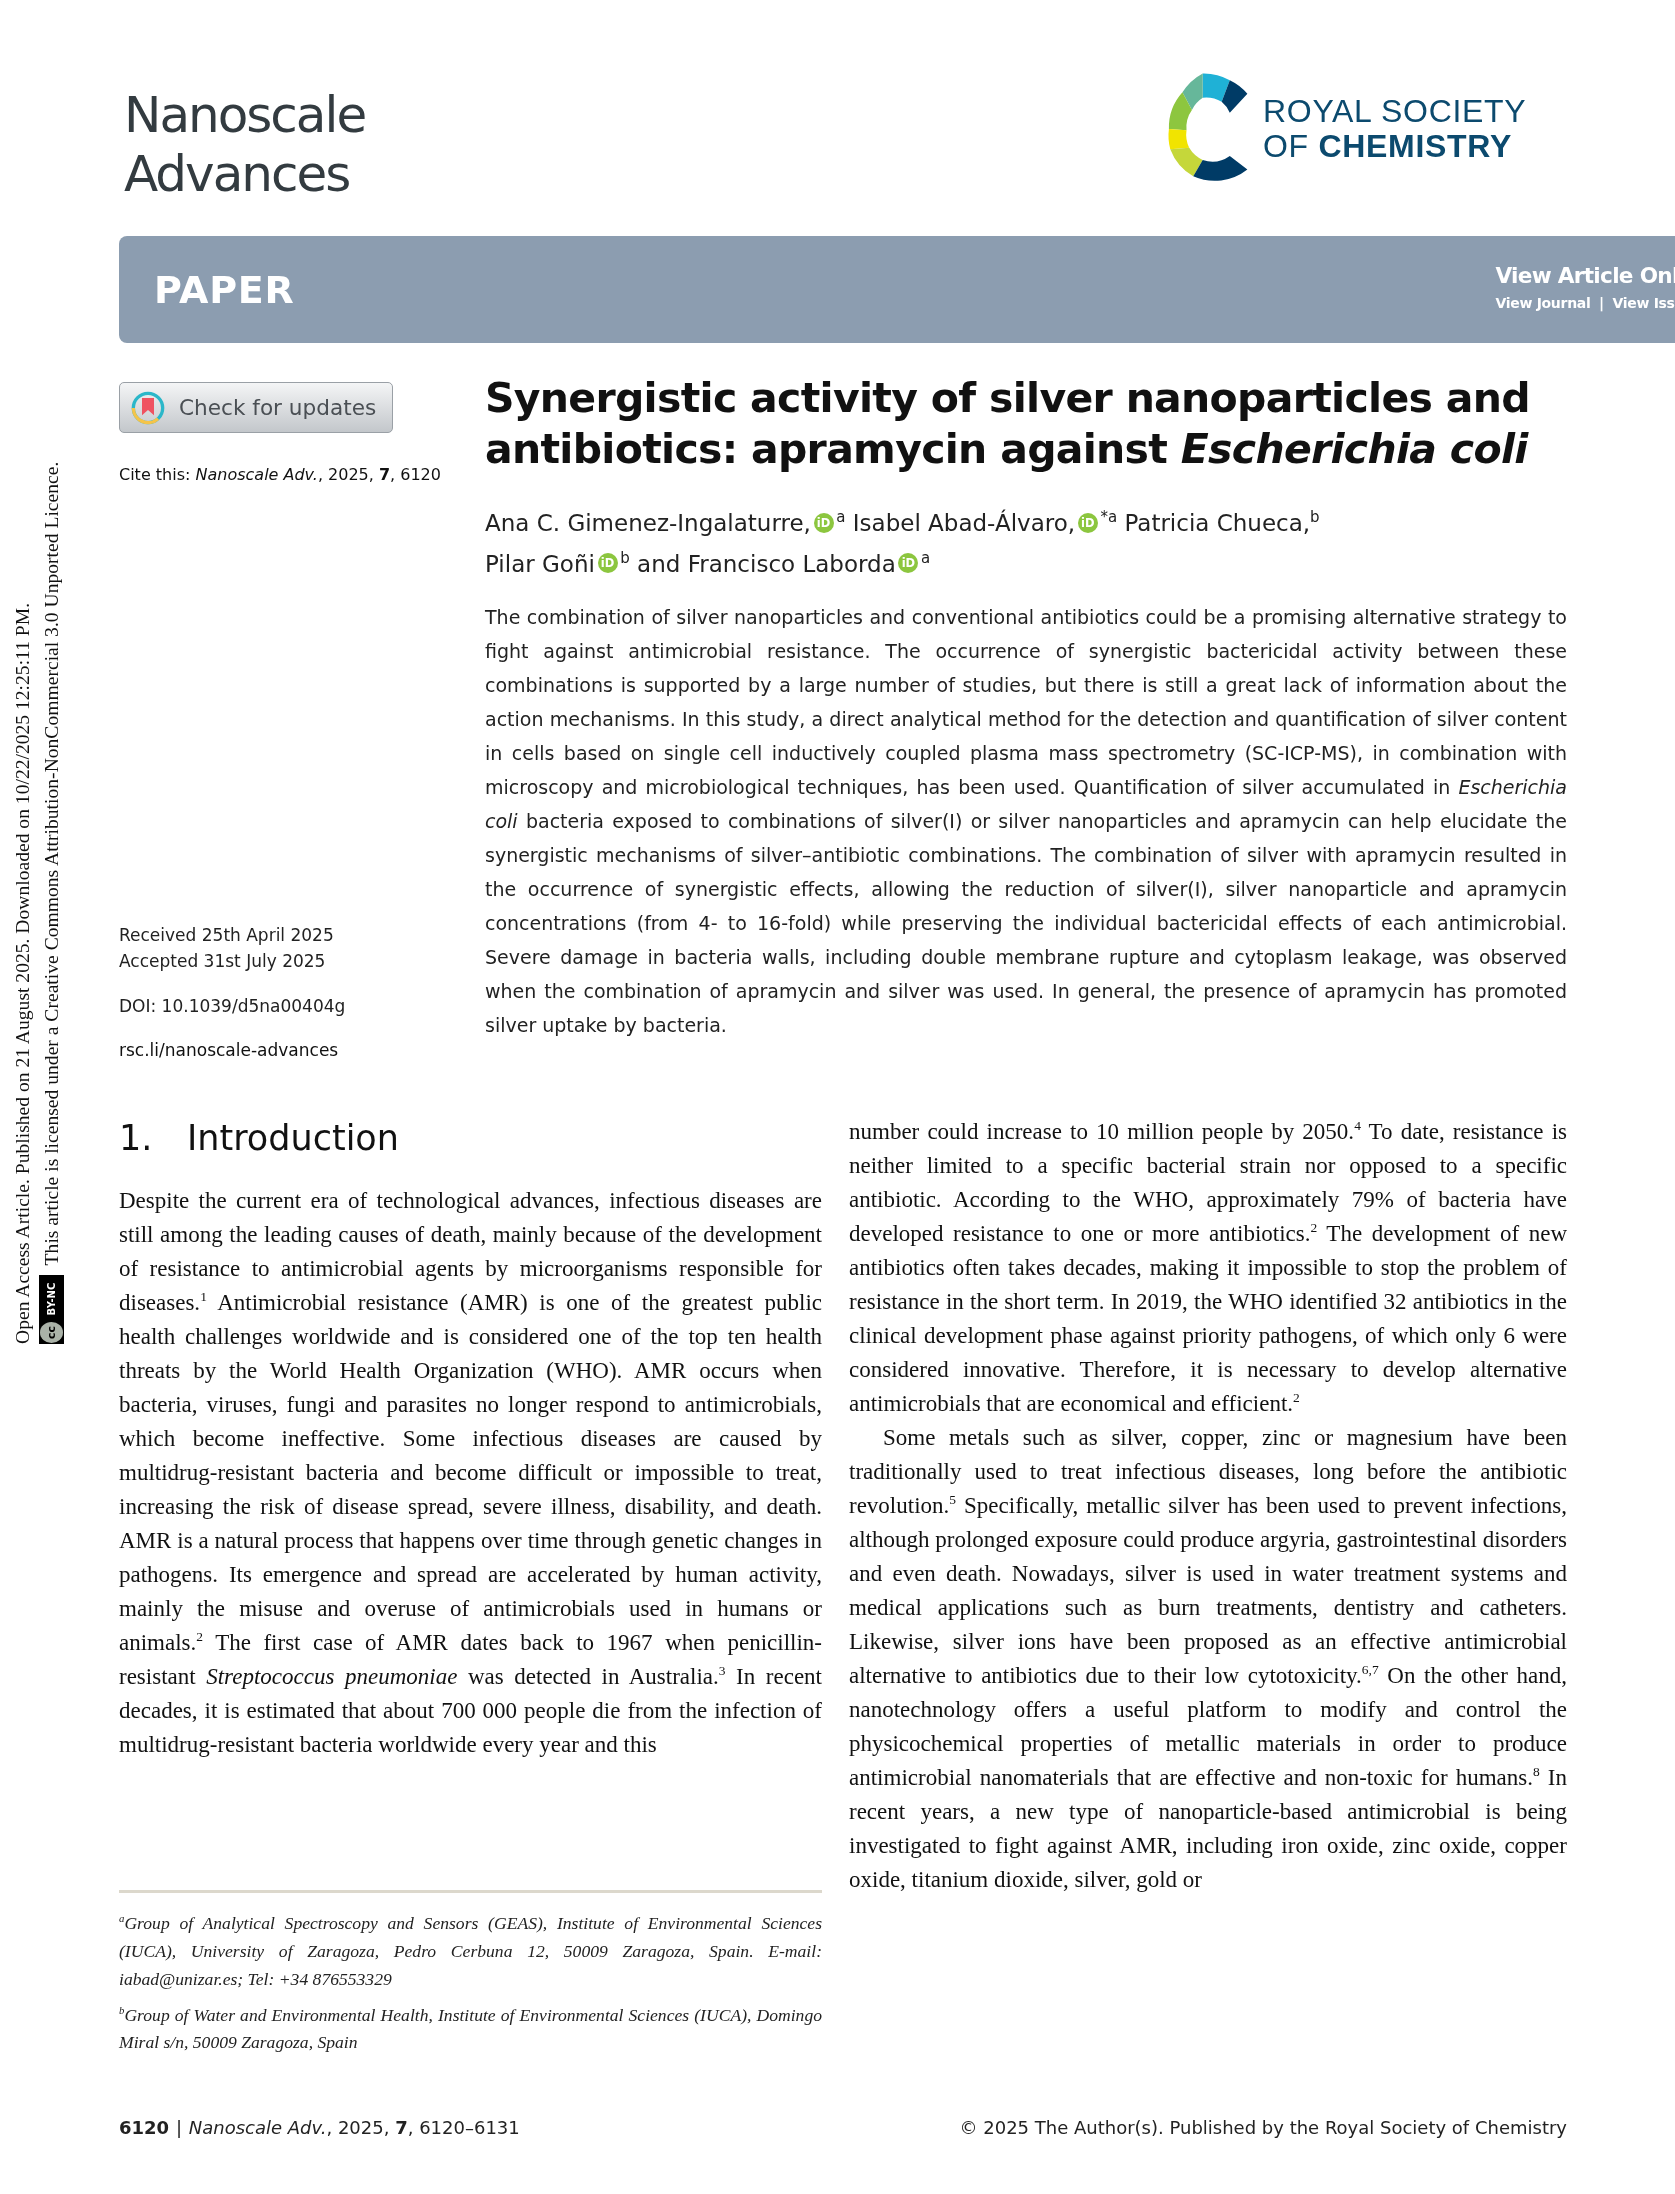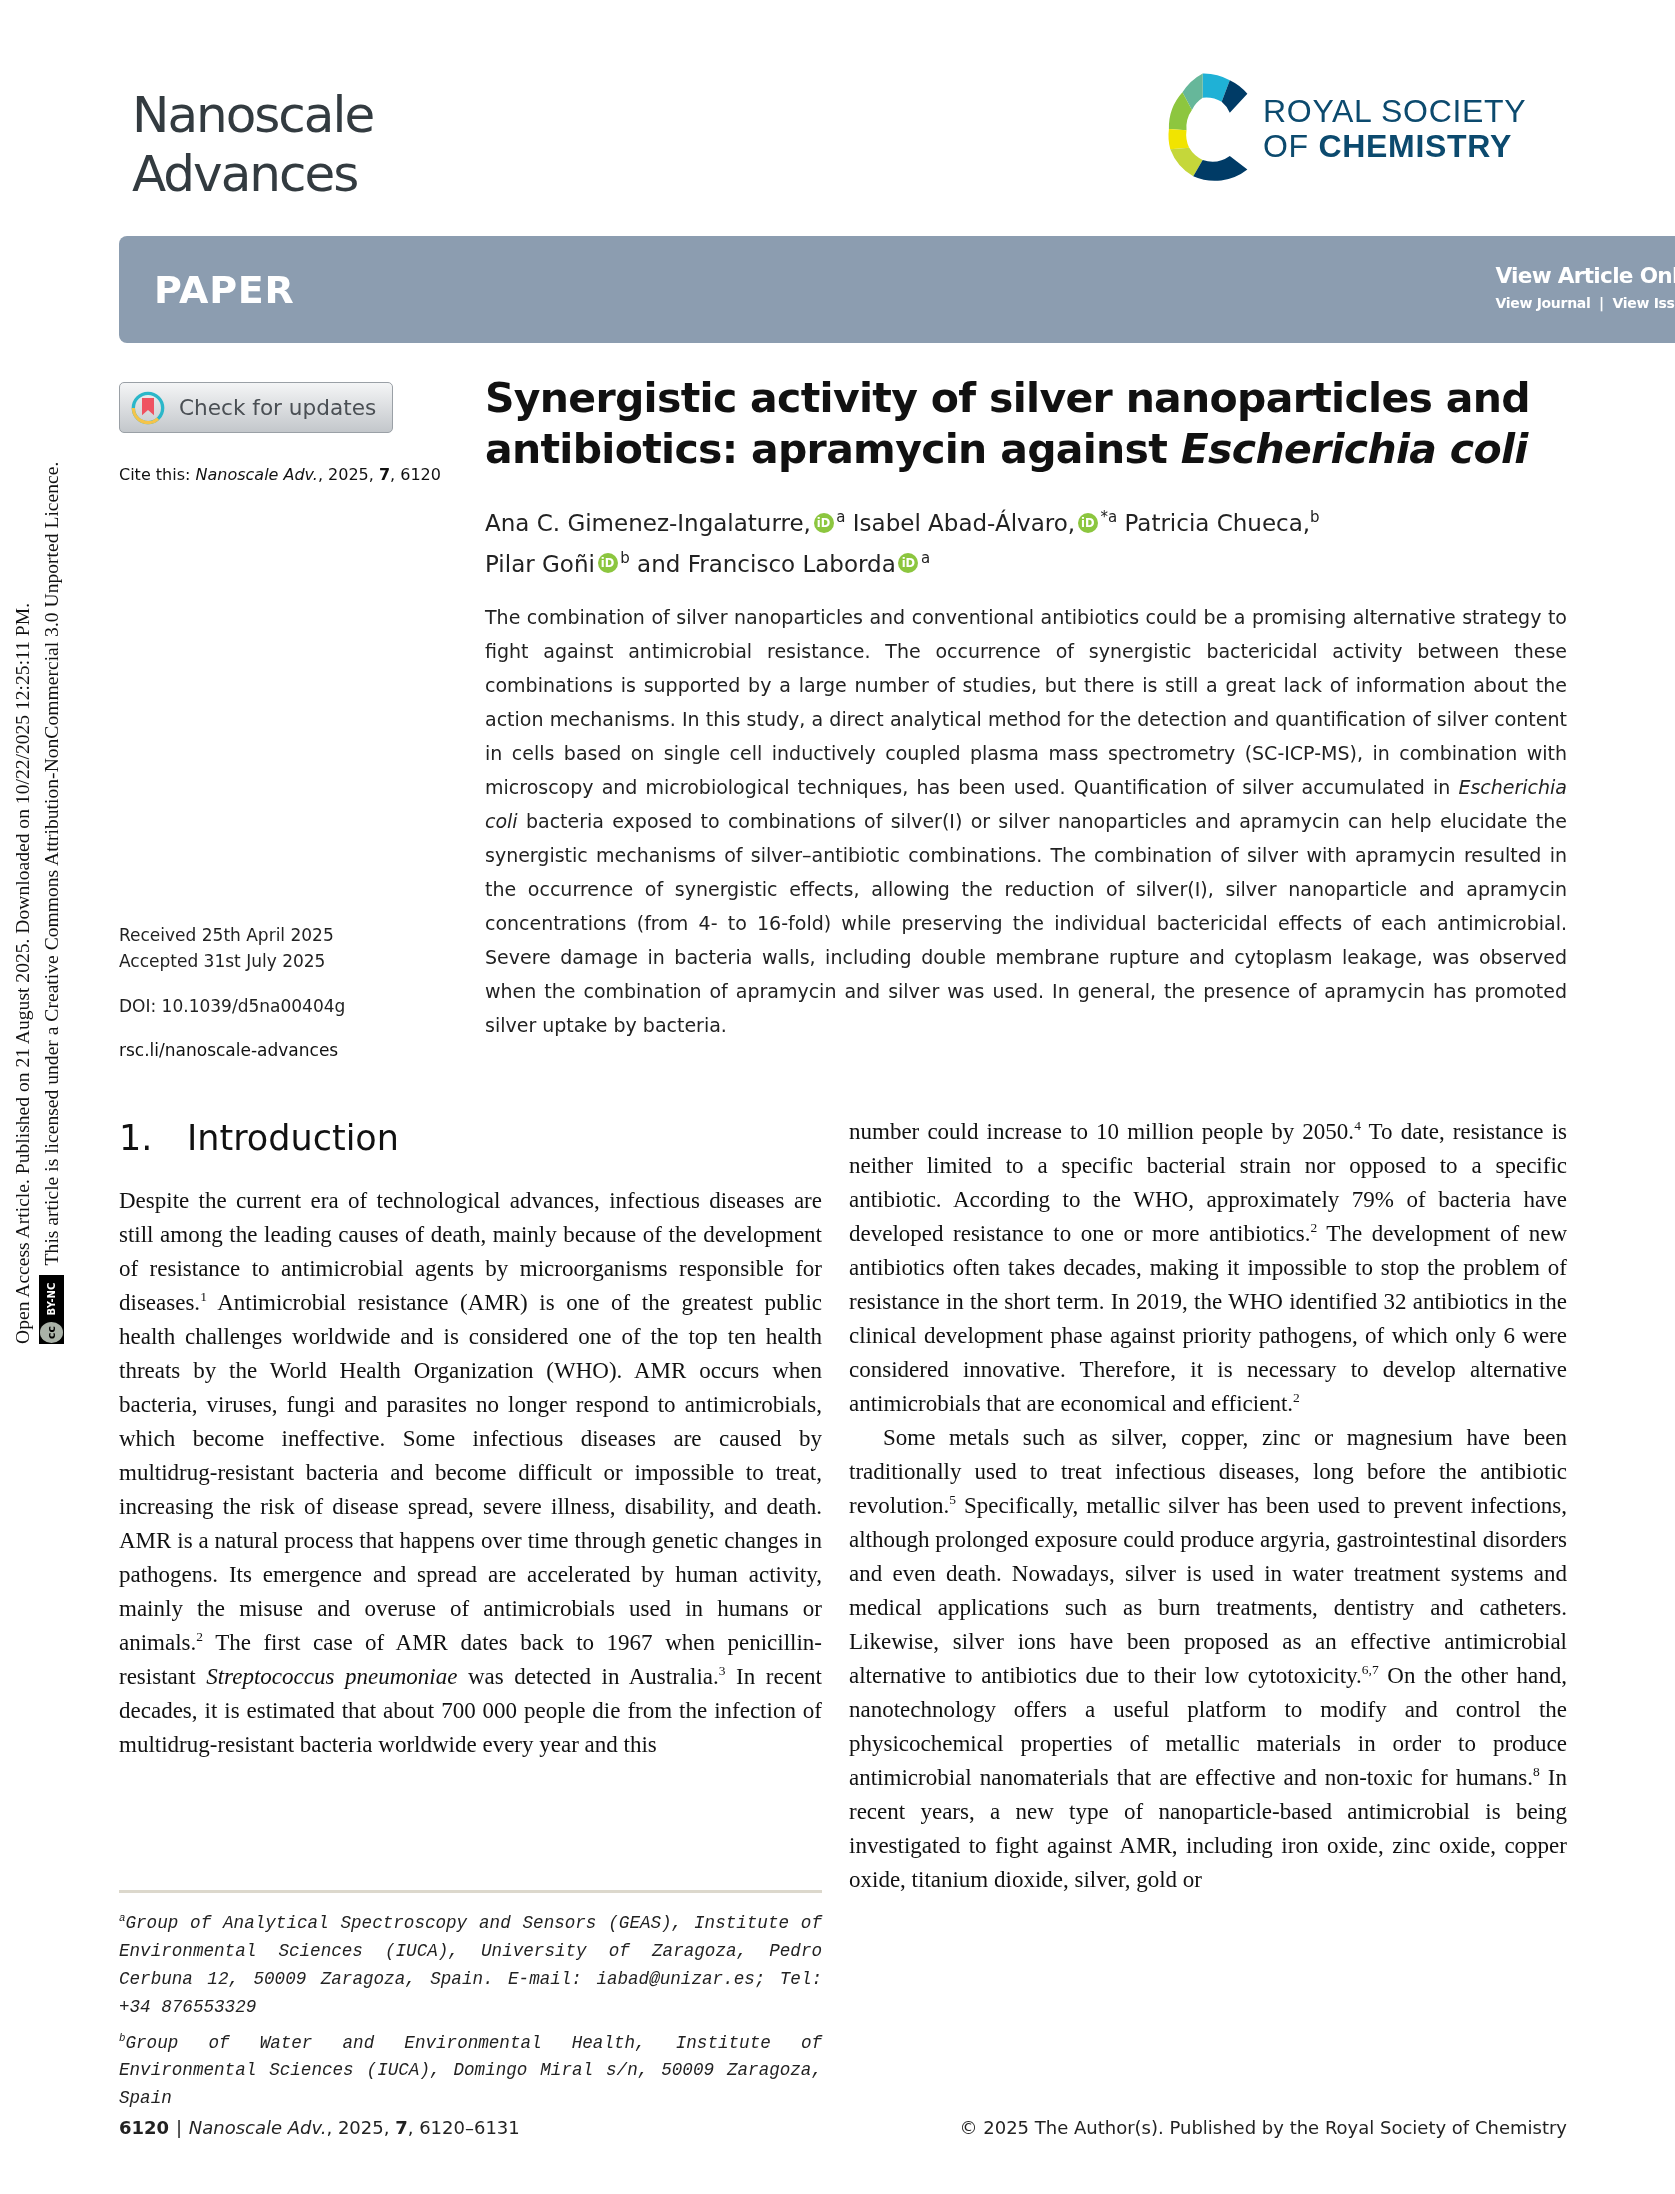--- a/index.html
+++ b/index.html
@@ -1,20 +1,20 @@
 <!DOCTYPE html>
 <html style="font-size:10.8px"><head>
 <meta charset="utf-8">
 <style>
   html, body { margin: 0; padding: 0; background: #ffffff; }
   body { width: 1675px; height: 2194px; position: relative; overflow: hidden; color: #1a1a1a; }
   .abs { position: absolute; }
 
   
-  .journal-title { left: 132px; top: 86px; font-family: "DejaVu Sans", sans-serif; font-size: 50px; line-height: 59px; color: #333b40; letter-spacing: -2px; font-weight: 500; }
+  .journal-title { left: 124px; top: 86px; font-family: "DejaVu Sans", sans-serif; font-size: 50px; line-height: 59px; color: #333b40; letter-spacing: -2px; font-weight: 500; }
 
   
   .rsc-logo { left: 1162px; top: 68px; width: 405px; height: 115px; }
   .rsc-text { position: absolute; left: 101px; top: 26px; font-family: "Liberation Sans", sans-serif; color: #0c4a6e; font-size: 32px; line-height: 35px; letter-spacing: 0.7px; }
   .rsc-text b { font-weight: 700; }
 
   
   .banner { left: 119px; top: 236px; width: 1644px; height: 107px; background: #8c9db0; border-radius: 8px; }
   .banner-label { left: 35px; top: 32px; font-family: "DejaVu Sans", sans-serif; font-size: 38px; color: #ffffff; font-weight: 600; letter-spacing: 0.7px; }
   .banner-online { right: 49px; top: 27px; text-align: left; font-family: "DejaVu Sans", sans-serif; color: #ffffff; }
@@ -50,21 +50,21 @@
   
   .col { font-family: "Liberation Serif", serif; font-size: 23px; line-height: 34px; color: #111; text-align: justify; hyphens: none; }
   .col-left { left: 119px; top: 1184px; width: 703px; }
   .col-right { left: 849px; top: 1115px; width: 718px; }
   .col p { margin: 0; }
   .col p.indent { text-indent: 34px; }
   .col sup { font-size: 13.5px; line-height: 0; }
 
   
   .fn-rule { left: 119px; top: 1890px; width: 703px; height: 3.4px; background: #dcd8cc; }
-  .footnotes { left: 119px; top: 1904px; width: 703px; font-family: Liberation Mono, monospace; font-style: italic; font-size: 17.6px; line-height: 28px; color: #222; text-align: justify; }
+  .footnotes { left: 119px; top: 1904px; width: 703px; font-family: Liberation Serif, serif; font-style: italic; font-size: 17.6px; line-height: 28px; color: #222; text-align: justify; }
   .footnotes p { margin: 0 0 2.7px 0; }
   .footnotes sup { font-size: 10.8px; }
 
   
   .footer-left { left: 119px; top: 2117px; font-family: "DejaVu Sans", sans-serif; font-size: 18px; color: #222; }
   .footer-left b { font-weight: 700; }
   .footer-left .sep { margin: 0 6.8px; }
   .footer-right { right: 108px; top: 2117px; font-family: "DejaVu Sans", sans-serif; font-size: 18px; color: #222; }
 
   

